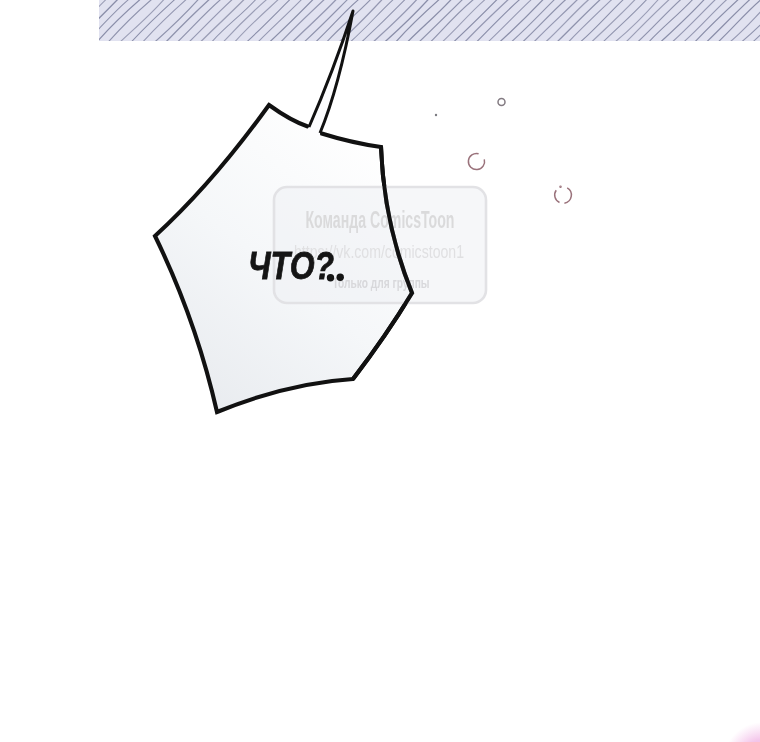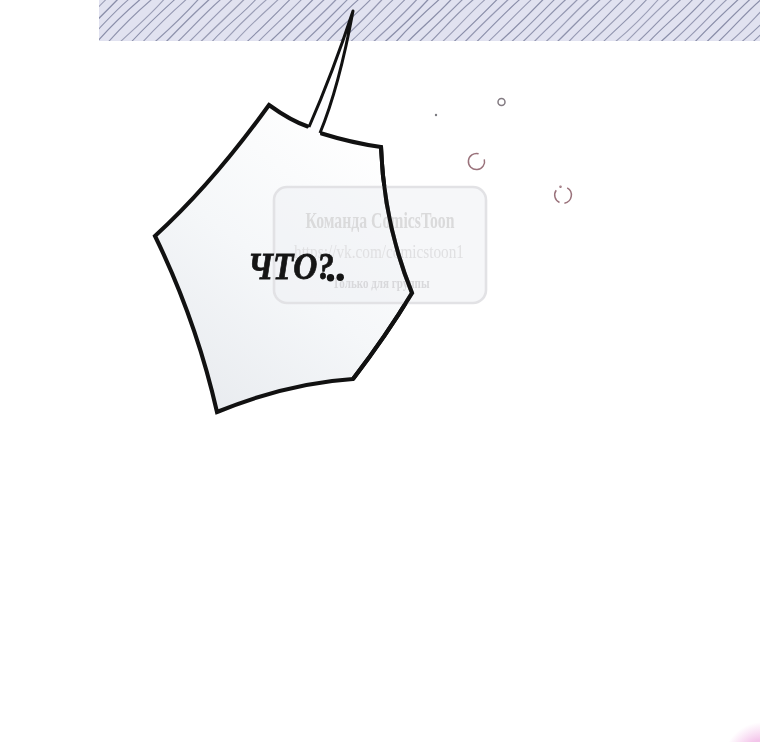--- a/index.html
+++ b/index.html
@@ -1,17 +1,17 @@
 <!DOCTYPE html>
 <html><head>
 <meta charset="utf-8">
 <style>
   html,body { margin:0; padding:0; background:#ffffff; }
   #panel { position:relative; width:760px; height:742px; background:#ffffff; overflow:hidden;
-           font-family:Liberation Serif, serif; }
+           font-family:Liberation Sans, sans-serif; }
 </style>
 </head>
 <body>
 <div id="panel">
 <svg width="760" height="742" viewBox="0 0 760 742">
   <defs>
     <linearGradient id="bubbleGrad" gradientUnits="userSpaceOnUse" x1="400" y1="150" x2="190" y2="420">
       <stop offset="0" stop-color="#ffffff"></stop>
       <stop offset="0.5" stop-color="#f5f7f9"></stop>
       <stop offset="1" stop-color="#e7eaee"></stop>

